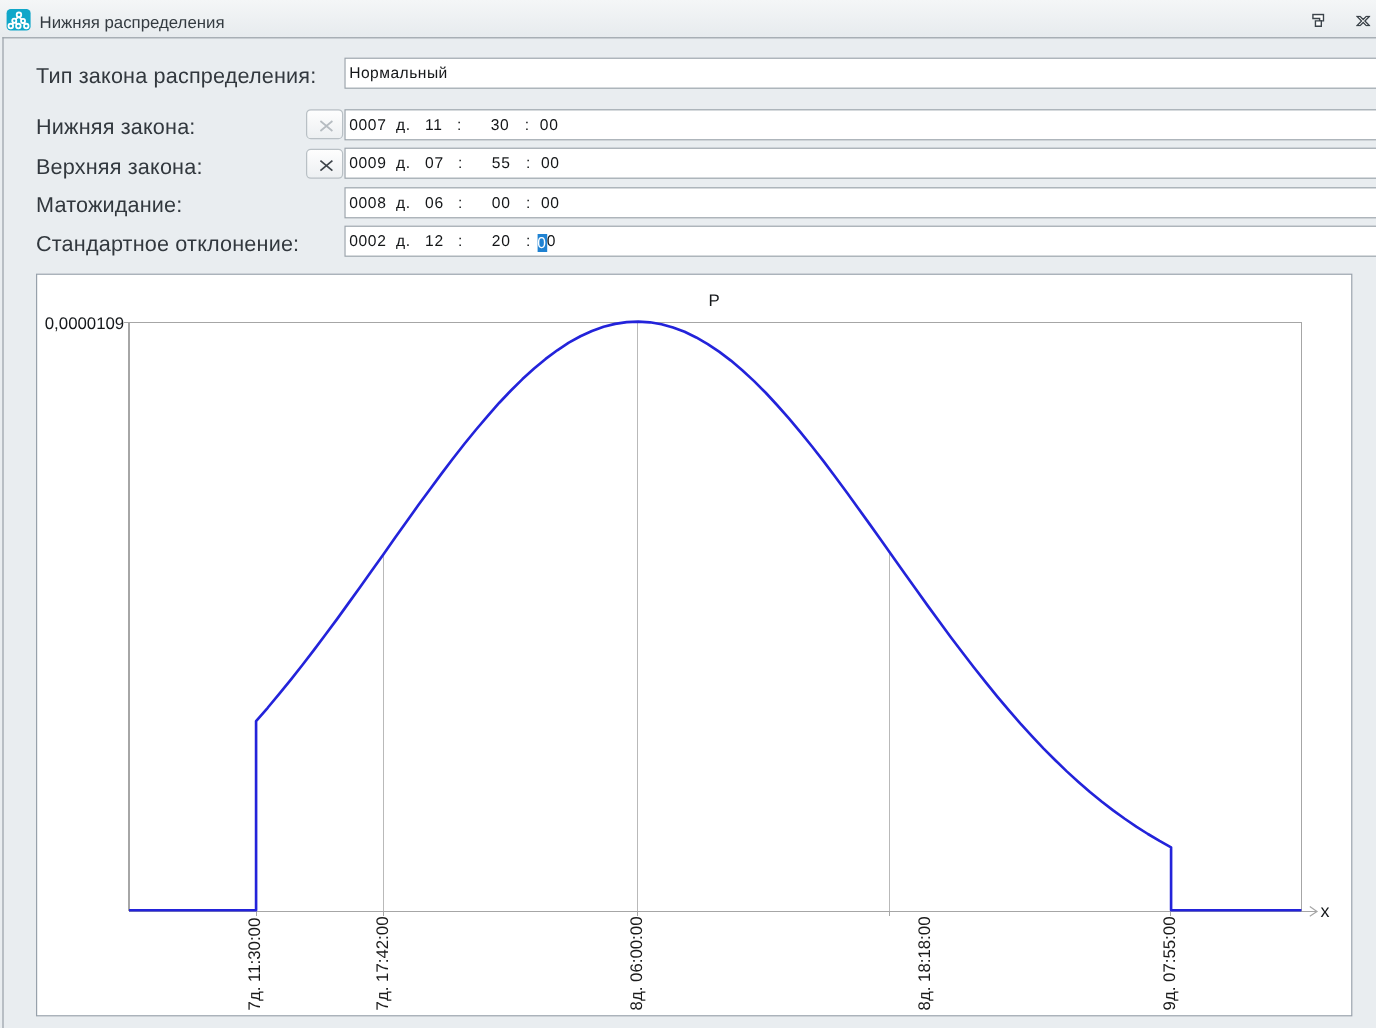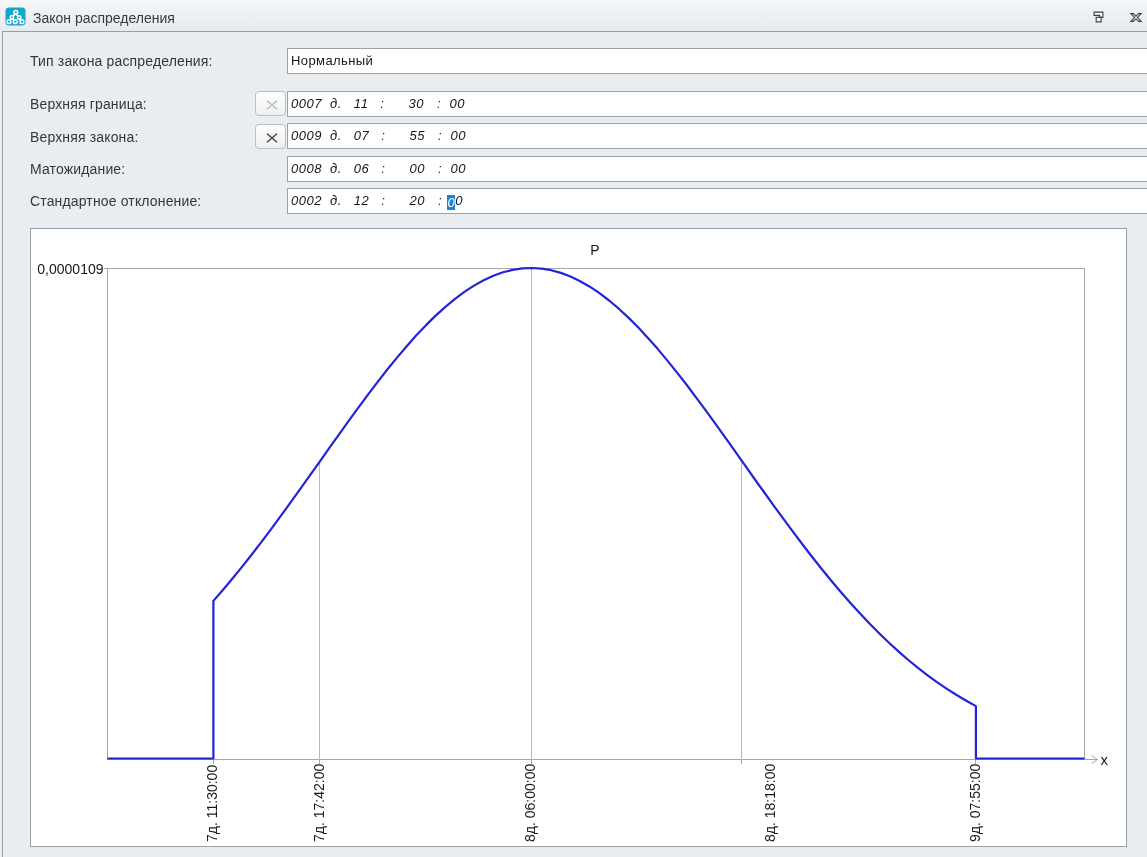--- a/index.html
+++ b/index.html
@@ -2,25 +2,25 @@
 <html><head><meta charset="utf-8">
 <style>
 html,body{margin:0;padding:0;}
 body{width:1147px;height:857px;position:relative;overflow:hidden;
  font-family:"Liberation Sans",sans-serif;background:#e9edf0;}
 .titlebar{position:absolute;left:0;top:0;width:1147px;height:31px;
  background:linear-gradient(#f4f6f7,#e7ebee);}
 .title{position:absolute;left:33px;top:10px;font-size:14px;color:#343b41;}
 .gbox{position:absolute;left:2px;top:31px;width:1145px;height:826px;
  border-left:1px solid #98a0a7;border-top:1px solid #98a0a7;box-sizing:border-box;}
-.lbl{position:absolute;left:30px;font-size:14px;color:#32383e;letter-spacing:0.15px;}
+.lbl{position:absolute;left:30px;font-size:18px;color:#32383e;letter-spacing:0.15px;}
 .field{position:absolute;left:287px;width:994px;height:26px;background:#fff;
  border:1px solid #9aa3ab;box-sizing:border-box;font-size:13px;color:#141618;
  line-height:24px;padding-left:3px;letter-spacing:0.55px;white-space:pre;}
-.field span{display:inline-block;font-style:italic;}
+.field span{display:inline-block;}
 .m1{margin-left:7.8px}.m2{margin-left:12px}.m3{margin-left:11.9px}
 .m4{margin-left:24px}.m5{margin-left:12.9px}.m6{margin-left:8.3px}
 .xbtn{position:absolute;left:255px;width:31px;height:25px;border:1px solid #b9c0c5;
  border-radius:4px;box-sizing:border-box;background:linear-gradient(#fefefe,#edf0f2);}
 .xbtn svg{position:absolute;left:10px;top:8px;}
 .combo .dd{position:absolute;right:0;top:0;width:20px;height:24px;
  border-left:1px solid #aab2b9;background:linear-gradient(#fafbfc,#e9edf0);}
 .dd i{position:absolute;left:6px;top:9px;width:0;height:0;
  border-left:4px solid transparent;border-right:4px solid transparent;
  border-top:5px solid #3f464c;}
@@ -35,34 +35,34 @@
  <g stroke="#fff" stroke-width="1.5" fill="none">
   <path d="M10.6,7.2 L7.4,9.2 M10.9,7.2 L13.3,9.3 M6.7,11.6 L4.9,13.2 M7.8,11.7 L9.5,13.2 M13.8,11.8 L13.9,13 M14.6,11.5 L16.2,13.2"></path>
   <circle cx="10.8" cy="5.3" r="1.9"></circle>
   <circle cx="6.9" cy="10.3" r="1.7"></circle>
   <circle cx="14.2" cy="10.4" r="1.7"></circle>
   <circle cx="4.0" cy="14.7" r="1.9"></circle>
   <circle cx="10.3" cy="14.7" r="1.9"></circle>
   <circle cx="16.9" cy="14.7" r="1.9"></circle>
  </g>
 </svg>
-<div class="title">Закон распределения</div>
+<div class="title">Нижняя распределения</div>
 <svg style="position:absolute;left:1093px;top:11px" width="12" height="12" viewBox="0 0 12 12">
  <g fill="#fff" stroke="#3b434a" stroke-width="1.15" stroke-linejoin="miter">
   <path d="M1.1,1.1 H9.9 V6.4 H6.7 V4.4 H1.1 Z"></path>
   <path d="M3.2,6.4 H8.1 V10.9 H3.2 Z"></path>
  </g>
 </svg>
 <svg style="position:absolute;left:1130px;top:13px" width="12" height="9" viewBox="0 0 12 9">
  <path d="M0.8,0.6 H3.4 L6,3.3 L8.6,0.6 H11.2 L7.4,4.5 L11.2,8.4 H8.6 L6,5.7 L3.4,8.4 H0.8 L4.6,4.5 Z" fill="#fff" stroke="#3b434a" stroke-width="1.1"></path>
 </svg>
 <div class="gbox"></div>
 
 <div class="lbl" style="top:53px">Тип закона распределения:</div>
-<div class="lbl" style="top:96px">Верхняя граница:</div>
+<div class="lbl" style="top:96px">Нижняя закона:</div>
 <div class="lbl" style="top:129px">Верхняя закона:</div>
 <div class="lbl" style="top:161px">Матожидание:</div>
 <div class="lbl" style="top:193px">Стандартное отклонение:</div>
 
 <div class="field combo" style="top:48px;height:26px;letter-spacing:0.4px;">Нормальный<div class="dd"><i></i></div></div>
 
 <div class="xbtn" style="top:91px">
  <svg width="12" height="10" viewBox="0 0 12 10">
       <path d="M1,0.8 L11,9.2 M11,0.8 L1,9.2" stroke="#b6bcc1" stroke-width="1.45"></path>
     </svg>

